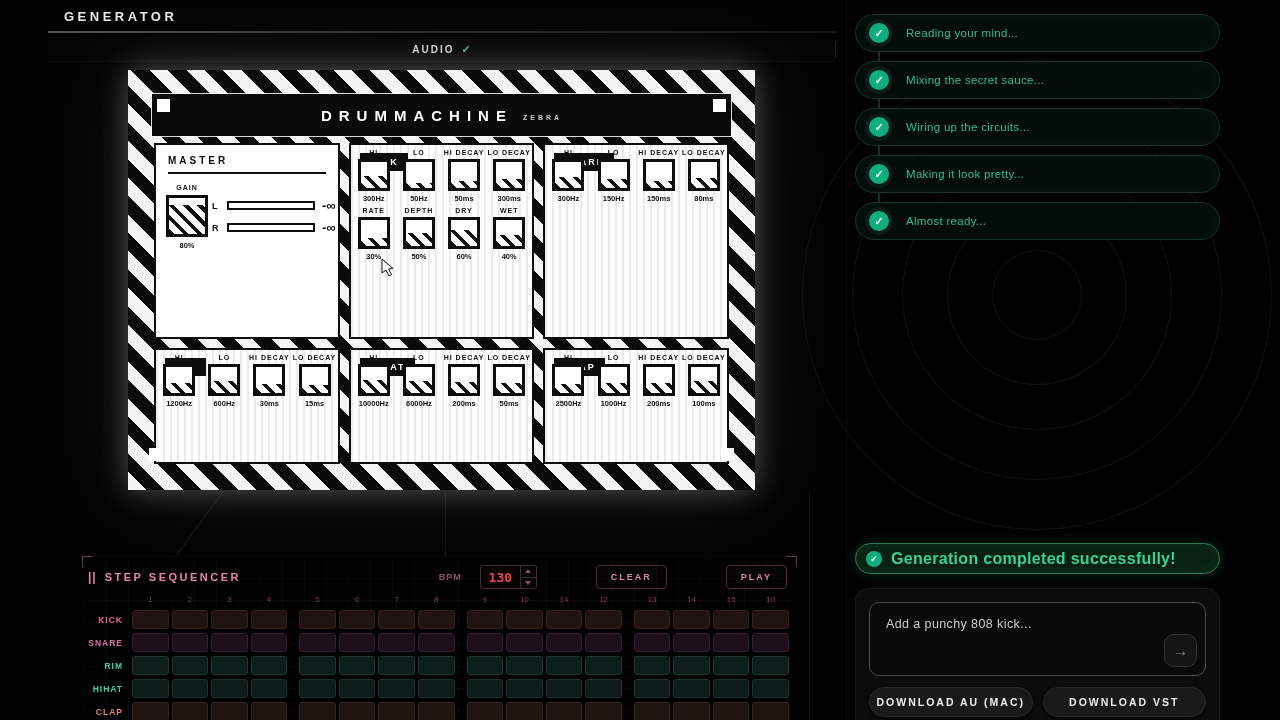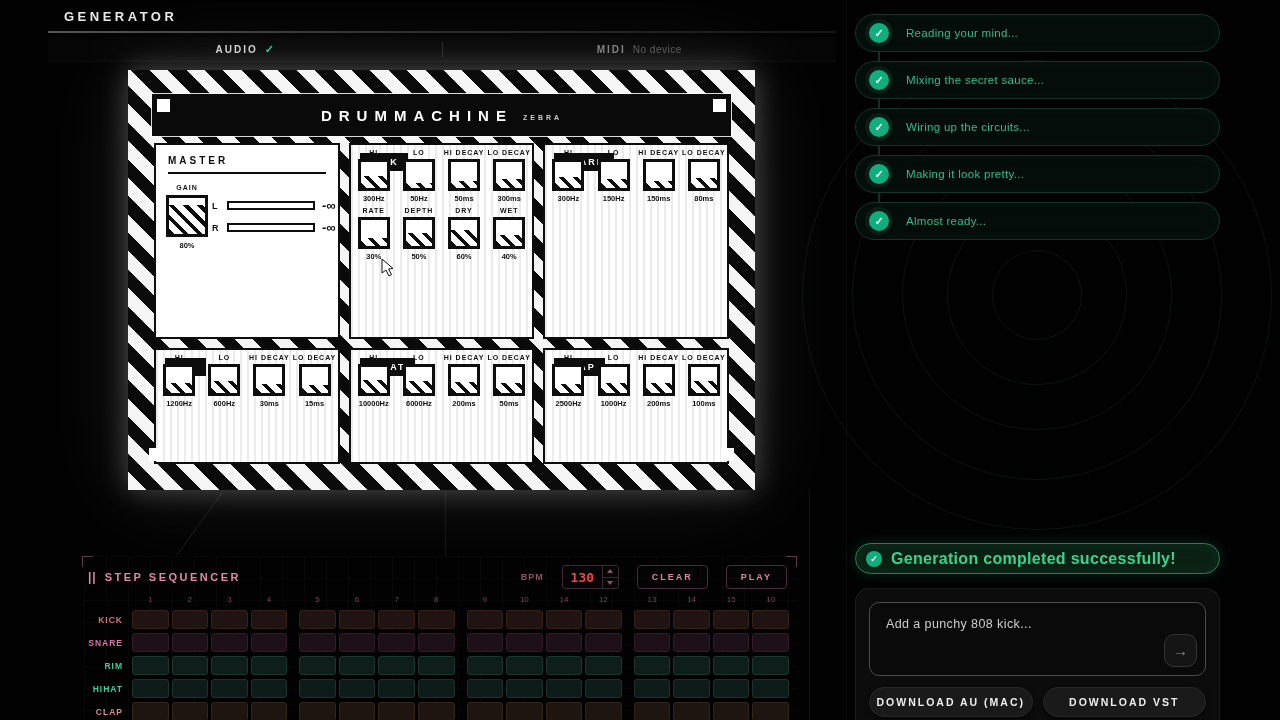--- a/index.html
+++ b/index.html
@@ -96,21 +96,21 @@
   #bpm-stepper { width:16px; border-left:1px solid #3c2a32; display:flex;
     flex-direction:column; }
   .step-btn { flex:1; display:flex; align-items:center; justify-content:center; }
   .step-btn + .step-btn { border-top:1px solid #3c2a32; }
   .tri-up { width:0; height:0; border-left:3px solid transparent; border-right:3px solid transparent;
     border-bottom:4px solid #8a5663; }
   .tri-down { width:0; height:0; border-left:3px solid transparent; border-right:3px solid transparent;
     border-top:4px solid #8a5663; }
   .seq-btn { height:24px; padding:0 14px; display:flex; align-items:center; justify-content:center;
     border:1px solid #4a2c3a; border-radius:4px; background:rgba(255,255,255,0.01);
-    color:#d987a0; font-size:9px; font-weight:bold; letter-spacing:2px; }
+    color:#d987a0; font-size:9px; font-weight:bold; letter-spacing:2px;margin-left:41px; }
   #seq-numbers-row, .seq-row { display:flex; align-items:center; margin:0 8px 4px 0; }
   #seq-numbers-row { margin-top:4px; margin-bottom:5px; }
   .seq-label { width:48px; text-align:right; padding-right:9px; font-size:8.5px;
     font-weight:bold; letter-spacing:1px; flex:none; }
   .cells { flex:1; display:flex; gap:3px; }
   .cell, .num-cell { flex:1; height:19px; border-radius:3px; border:1px solid transparent; }
   .num-cell { height:11px; display:flex; align-items:center; justify-content:center;
     color:#7a4753; font-size:8px; border:none; }
   .cells > :nth-child(4n+1):not(:first-child) { margin-left:9px; }
 
@@ -172,24 +172,20 @@
   <div class="bg-diag" style="left:222px; top:492px;"></div>
 
   <div id="app-title">GENERATOR</div>
   <div id="header-divider"></div>
   <div id="device-row">
     <div class="device-half">
       <span class="device-label">AUDIO</span>
       <span class="check-green">✓</span>
     </div>
     <div id="device-divider"></div>
-    <div class="device-half">
-      <span class="device-label dim">MIDI</span>
-      <span class="device-status">No device</span>
-    </div>
   </div>
 
   <div id="plugin">
     <div id="plugin-inner">
       <div id="plugin-titlebar">
         <div class="corner-sq" style="left:3px; top:3px;"></div>
         <span id="plugin-title">DRUMMACHINE</span>
         <span id="plugin-subtitle">ZEBRA</span>
         <div class="corner-sq" style="right:3px; top:3px;"></div>
       </div>

